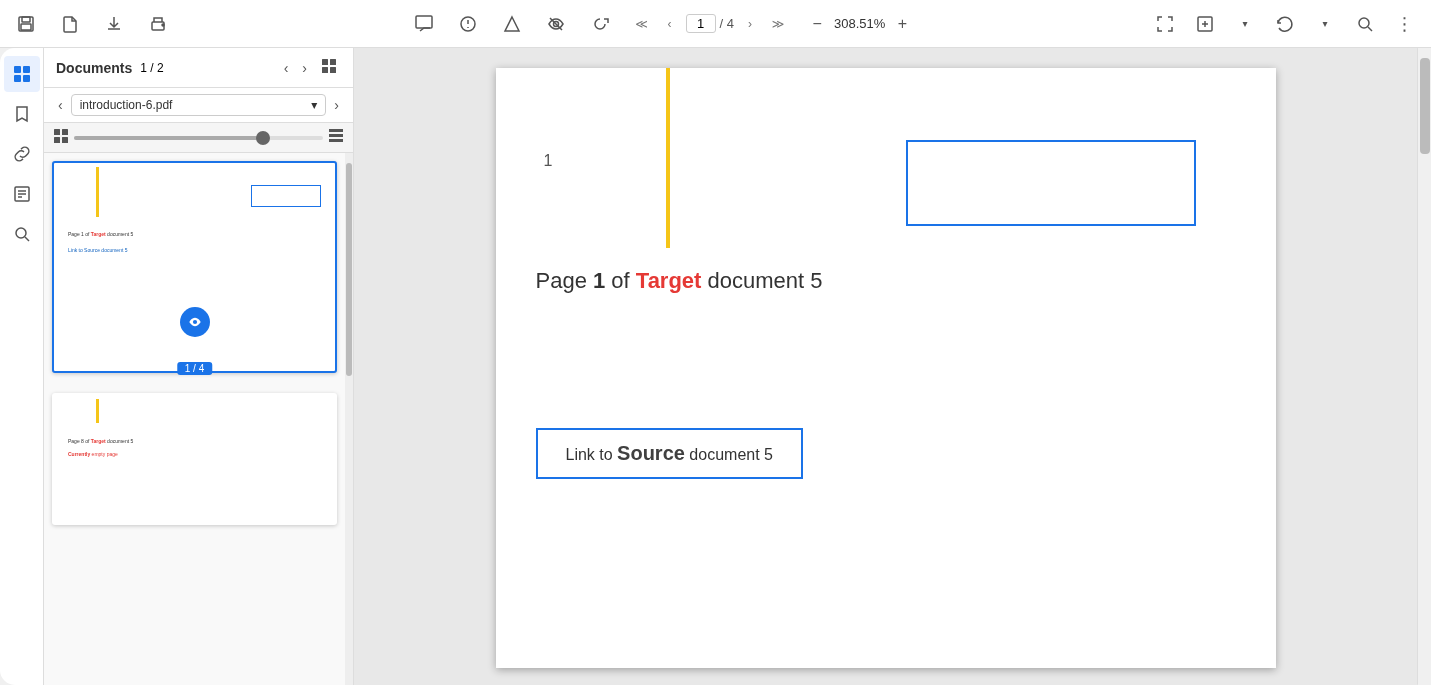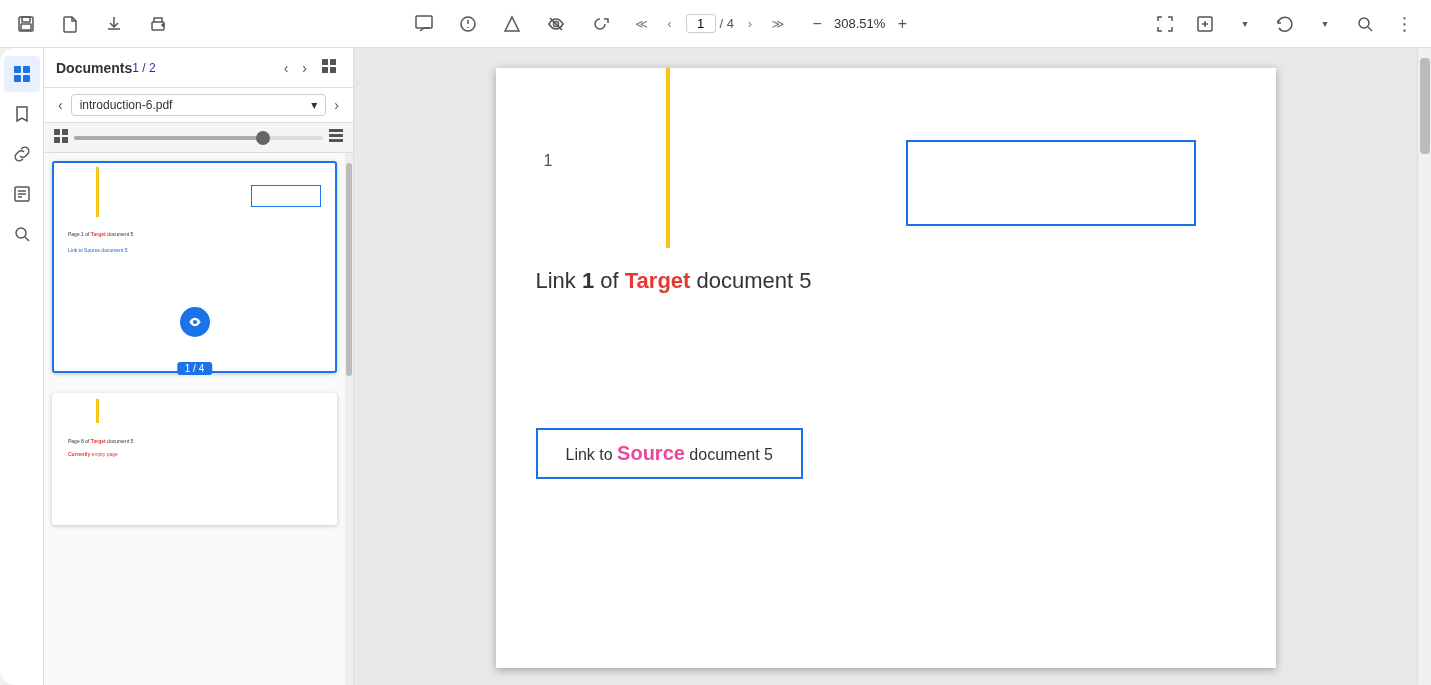--- a/index.html
+++ b/index.html
@@ -79,21 +79,21 @@
       flex-direction: column;
       flex-shrink: 0;
       overflow: hidden;
     }
     .panel-header {
       display: flex; align-items: center; justify-content: space-between;
       padding: 8px 12px; border-bottom: 1px solid #ddd; background: #fff;
       height: 40px;
     }
     .panel-title { font-size: 14px; font-weight: 600; color: #333; }
-    .panel-count { font-size: 12px; color: #4c1d95; }
+    .panel-count { font-size: 12px; color: #000000; margin-left: 8px; }
     .panel-header-right { display: flex; align-items: center; gap: 6px; }
     .panel-header-btn { cursor: pointer; color: #555; font-size: 14px; padding: 2px 4px; }
 
     .doc-selector {
       display: flex; align-items: center; gap: 4px;
       padding: 6px 10px; border-bottom: 1px solid #ddd; background: #fff;
     }
     .doc-dropdown {
       display: flex; align-items: center; gap: 4px;
       border: 1px solid #ccc; border-radius: 4px; padding: 3px 8px;
@@ -227,21 +227,21 @@
     .source-link-box {
       position: absolute;
       top: 360px;
       left: 40px;
       border: 2px solid #1a73e8;
       padding: 12px 28px;
       font-size: 16px;
       color: #333;
       background: #fff;
     }
-    .source-word { color: #ec4899; font-weight: bold; font-size: 20px; }
+    .source-word { color: #404040; font-weight: bold; font-size: 20px; }
 
     
     .right-scrollbar {
       width: 14px;
       background: #f0f0f0;
       border-left: 1px solid #ddd;
       flex-shrink: 0;
       position: relative;
     }
     .right-scrollbar-thumb {
@@ -517,21 +517,21 @@
 
       <div class="yellow-line"></div>
 
       <div class="page-number-label">
         <span>1</span>
       </div>
 
       <div class="blue-box"></div>
 
       <div class="page-title-text">
-        <span>Link </span><strong>1</strong><span> of </span><span class="target-word">Target</span><span> document 5</span>
+        <span>Page </span><strong>1</strong><span> of </span><span class="target-word">Target</span><span> document 5</span>
       </div>
 
       <div class="source-link-box">
         <span>Link to </span><span class="source-word">Source</span><span> document 5</span>
       </div>
 
     </div>
   </div>
 
   <div class="right-scrollbar">

